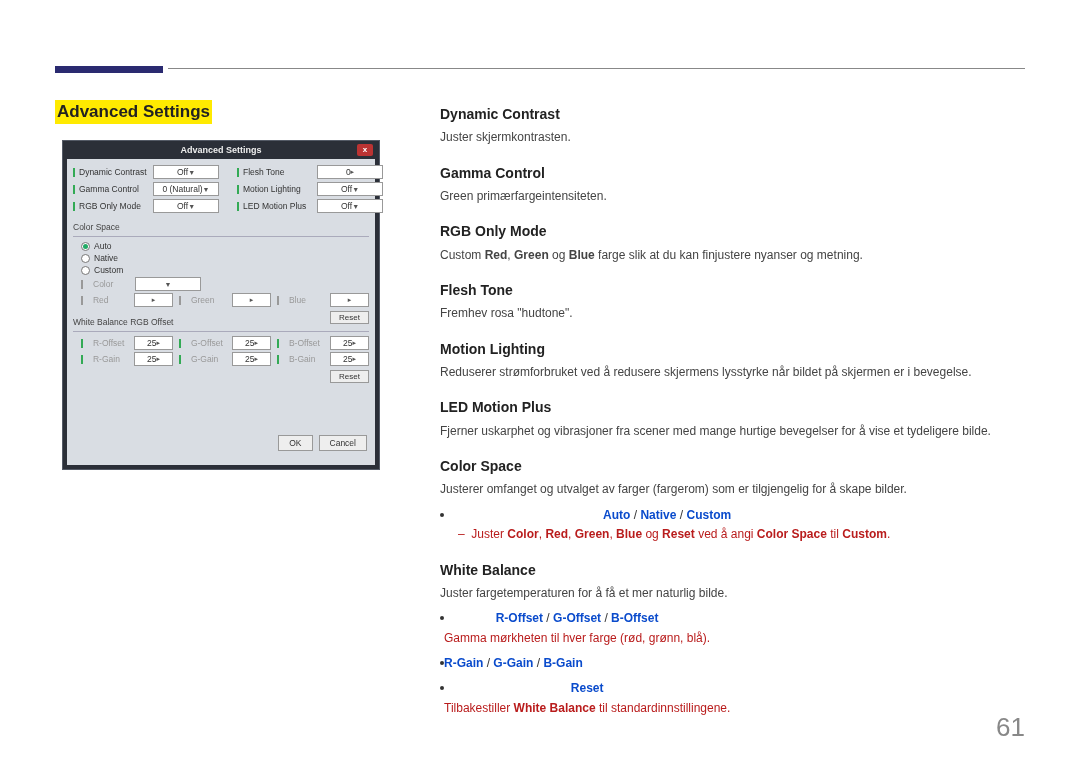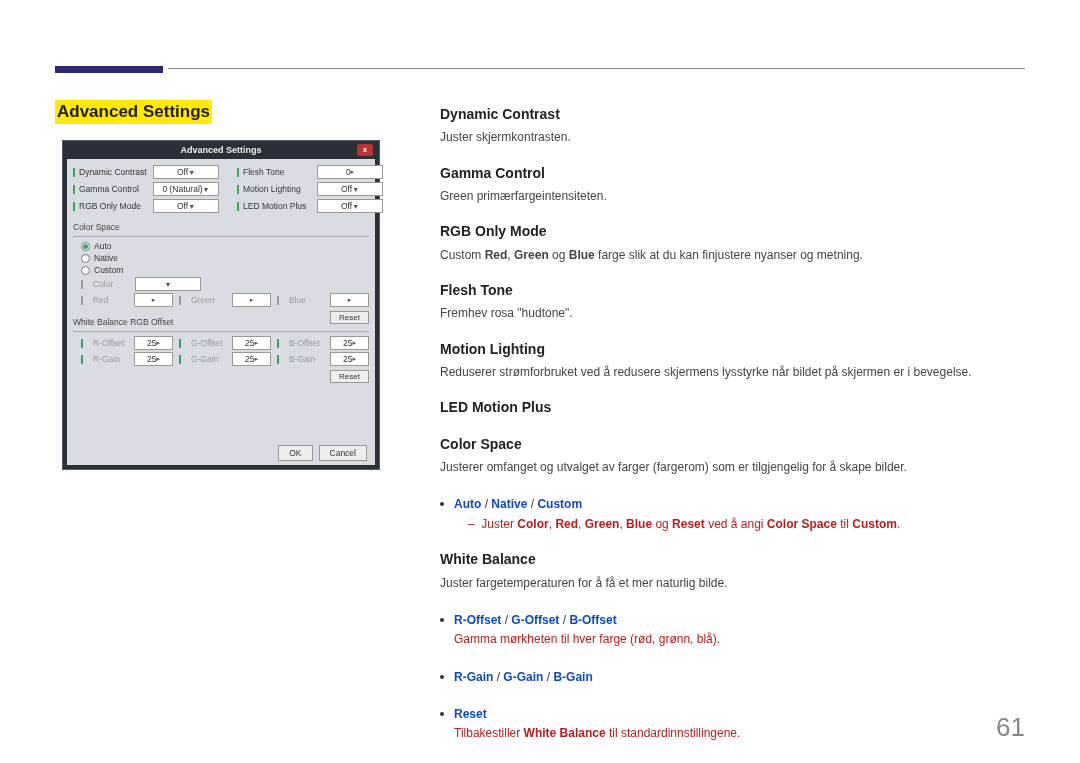--- a/index.html
+++ b/index.html
@@ -64,35 +64,35 @@
   .sp-col2 { display:flex; gap: 18px; }
   .sp-block { flex:1; }
   .sp-section { font-size:8.5px; color:#444; margin: 6px 0 3px 0; }
   .sp-hr { border-top:1px solid #aab; margin:4px 0; }
   .sp-radio { display:flex; align-items:center; gap:4px; margin:2px 0 2px 8px; font-size:8.5px; }
   .sp-radio-dot { width:9px; height:9px; border:1px solid #777; border-radius:50%; background:#fff; display:flex; align-items:center; justify-content:center; }
   .sp-radio-dot.on::after { content:""; width:5px; height:5px; background:#2a6; border-radius:50%; display:block; }
   .sp-subrow { display:flex; gap:6px; margin:2px 0 2px 8px; align-items:center; }
   .sp-subrow .sp-label { width:36px; color:#999; }
   .sp-reset { border:1px solid #999; background:#eee; font-size:8px; padding:1px 8px; float:right; margin-top:2px; }
-  .sp-btns { position:absolute; bottom:4px; right:8px; display:flex; gap:6px; }
+  .sp-btns { position:absolute; bottom:14px; right:8px; display:flex; gap:6px; }
   .sp-btn { border:1px solid #999; background:#eee; font-size:8.5px; padding:2px 10px; }
   .sp-wb { margin-top: 10px; }
   .content {
     position: absolute;
     top: 100px; left: 440px; right: 60px;
     font-size: 12px; color: #333;
     line-height: 1.45;
   }
   .content h3 { font-size: 14px; font-weight: bold; color: #222; margin-top: 16px; margin-bottom: 5px; }
   .content h3:first-child { margin-top: 4px; }
   .content p { font-size: 12px; color: #444; }
   .bold { font-weight: bold; }
   .blue { color: #0a4bcc; font-weight: bold; }
-  .bullet-row { display:flex; gap:10px; margin-top:20px; font-size:12px; }
+  .bullet-row { display:flex; margin-top:8px; font-size:12px;text-align:center; }
   .bullet-dot { width:4px; height:4px; background:#333; border-radius:50%; margin-top:6px; flex-shrink:0; }
   .sub-indent { margin-left: 20px; margin-top:2px; font-size:12px; color:#b91c1c; }
   .dash { margin-left:14px; }
   .page-num {
     position: absolute; bottom: 20px; right: 55px;
     font-size: 26px; color: #888;
   }
 </style>
 </head>
 <body>
@@ -276,20 +276,21 @@
     <span>Custom </span><span class="bold">Red</span><span>, </span><span class="bold">Green</span><span> og </span><span class="bold">Blue</span><span> farge slik at du kan finjustere nyanser og metning.</span>
   </p>
 
   <h3>Flesh Tone</h3>
   <p>Fremhev rosa "hudtone".</p>
 
   <h3>Motion Lighting</h3>
   <p>Reduserer strømforbruket ved å redusere skjermens lysstyrke når bildet på skjermen er i bevegelse.</p>
 
   <h3>LED Motion Plus</h3>
+  <p>Fjerner uskarphet og vibrasjoner fra scener med mange hurtige bevegelser for å vise et tydeligere bilde.</p>
 
   <h3>Color Space</h3>
   <p>Justerer omfanget og utvalget av farger (fargerom) som er tilgjengelig for å skape bilder.</p>
   <div class="bullet-row">
     <span class="bullet-dot"></span>
     <div>
       <span class="blue">Auto</span><span> / </span><span class="blue">Native</span><span> / </span><span class="blue">Custom</span>
       <div class="sub-indent dash">
         ‒ &nbsp;<span>Juster </span><span class="bold">Color</span><span>, </span><span class="bold">Red</span><span>, </span><span class="bold">Green</span><span>, </span><span class="bold">Blue</span><span> og </span><span class="bold">Reset</span><span> ved å angi </span><span class="bold">Color Space</span><span> til </span><span class="bold">Custom</span><span>.</span>
       </div>

